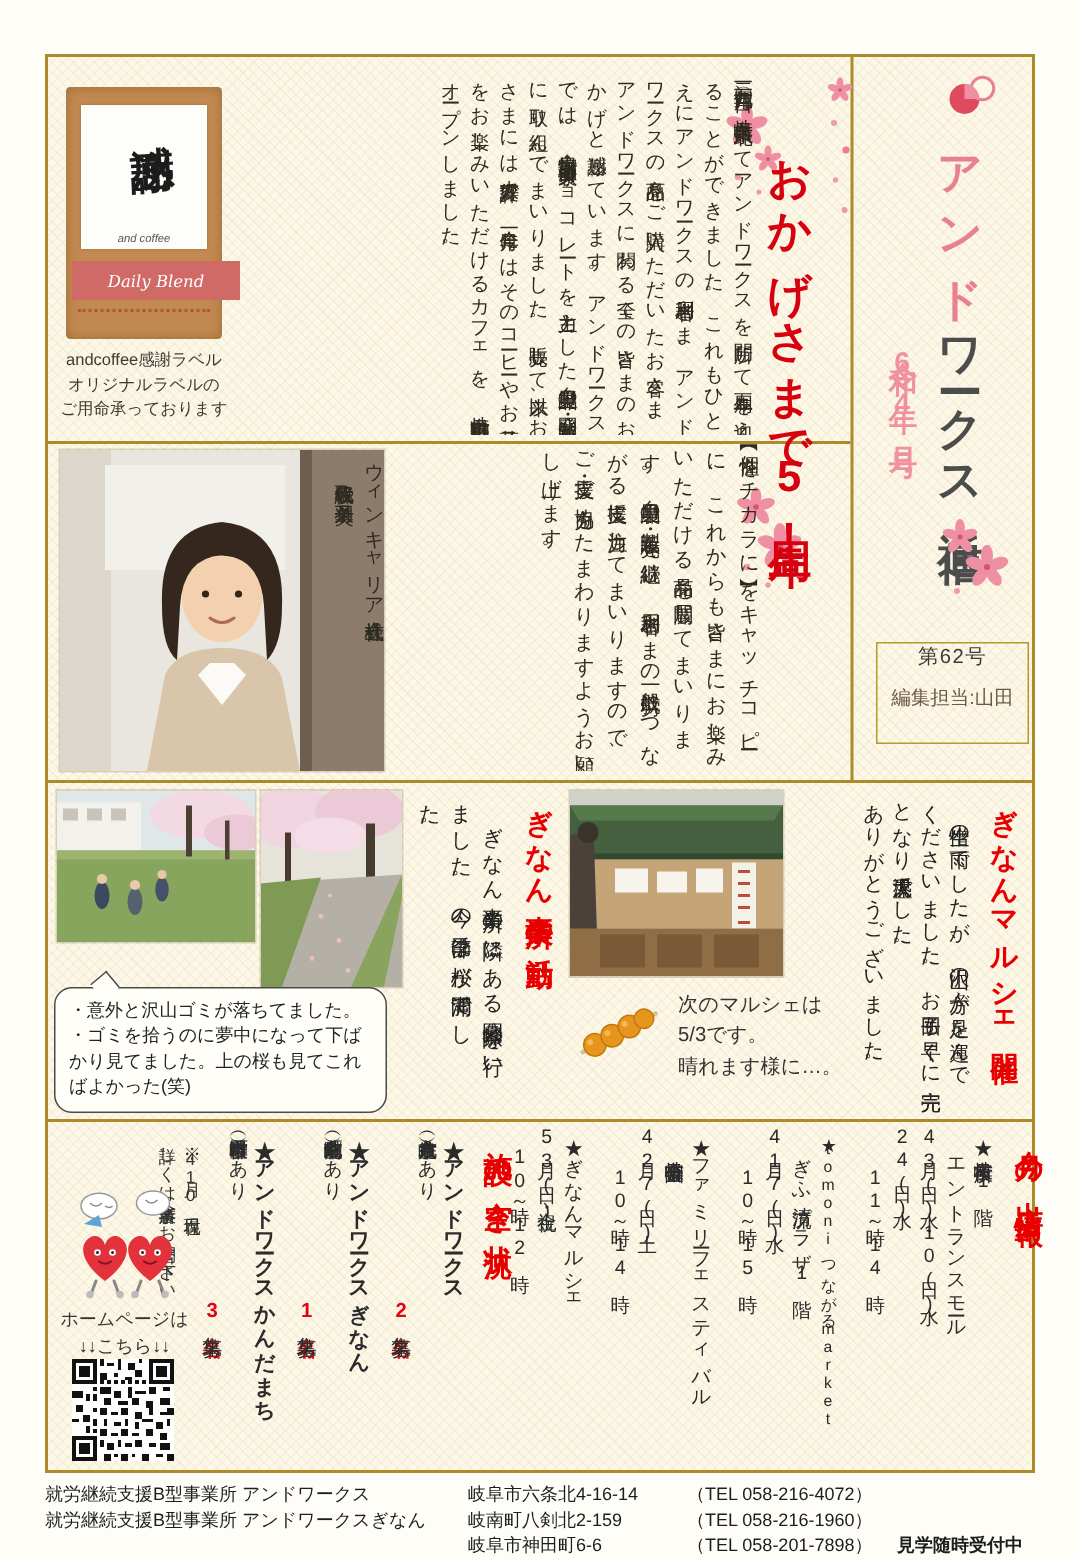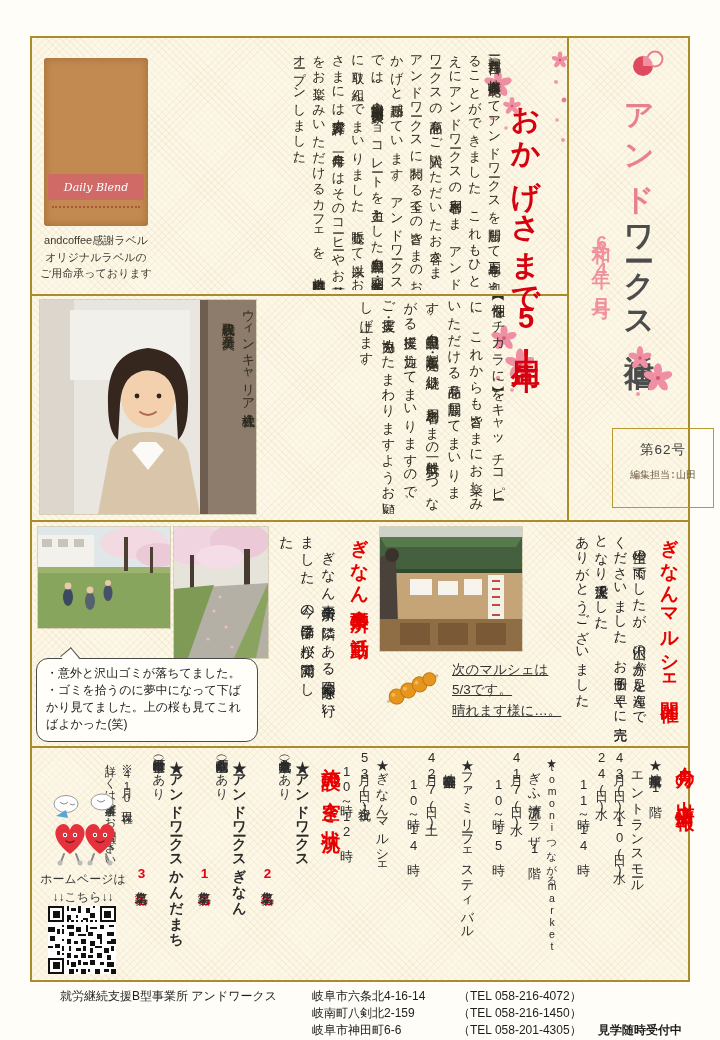--- a/index.html
+++ b/index.html
@@ -14,65 +14,65 @@
                      repeating-linear-gradient(-45deg,rgba(214,193,146,.13) 0 1px,transparent 1px 5px);}
   .vline{left:567px;top:36px;height:484px;width:0;border-left:2px solid #ab8c2b;}
   .hline{height:0;border-top:2px solid #ab8c2b;}
   .h1{top:294px;left:30px;width:537px;}
   .h2{top:520px;left:30px;width:658px;}
   .h3{top:746px;left:30px;width:658px;}
   
   .logo-title{left:618px;top:84px;height:350px;font-size:30px;letter-spacing:6px;font-weight:600;color:#4c4c4c;}
   .logo-title .accent{color:#e8808f;}
   .issue-date{left:588px;top:226px;height:200px;font-size:19px;letter-spacing:3px;color:#f0929e;font-weight:600;}
-  .issue-box{left:584px;top:428px;width:100px;height:66px;border:1.5px solid #b8992e;text-align:center;padding-top:12px;margin-left:28px;}
+  .issue-box{left:584px;top:428px;width:100px;height:66px;border:1.5px solid #b8992e;text-align:center;}
   .issue-no{font-size:13.5px;color:#3a3a3a;letter-spacing:1px;}
-  .issue-editor{font-size:10px;color:#6c5a46;margin-top:9px;font-family:Liberation Mono, monospace;}
+  .issue-editor{font-size:13px;color:#6c5a46;margin-top:9px;}
   
   .headline{left:506px;top:86px;height:330px;font-size:29px;font-weight:bold;color:#d7000f;letter-spacing:3px;}
   .lead{left:150px;top:46px;width:354px;height:244px;font-family:"DejaVu Serif",serif;font-size:13px;line-height:19.5px;letter-spacing:1px;color:#2d2a20;overflow:hidden;}
   .msg{left:272px;top:292px;width:238px;height:222px;font-family:"DejaVu Serif",serif;font-size:13.5px;line-height:22px;letter-spacing:1px;color:#2d2a20;overflow:hidden;}
   .sign{left:218px;top:300px;height:212px;font-family:"DejaVu Serif",serif;font-size:13px;line-height:20px;color:#2d2a20;}
   
   .coffee{left:44px;top:58px;width:104px;height:168px;background:#c28a50;border-radius:3px;box-shadow:inset 0 0 8px rgba(90,50,10,.35);}
   .coffee .label{position:absolute;left:10px;top:12px;width:84px;height:96px;background:#fdfdfa;box-shadow:0 0 2px rgba(0,0,0,.2);}
   .coffee .kansha{position:absolute;left:26px;top:4px;writing-mode:vertical-rl;font-family:"DejaVu Serif",serif;font-weight:bold;font-size:29px;color:#1c1c1c;transform:rotate(-3deg);letter-spacing:2px;}
   .coffee .script{position:absolute;left:0;bottom:3px;width:100%;text-align:center;font-style:italic;font-size:7.5px;color:#555;}
-  .coffee .band{position:absolute;left:4px;top:116px;width:96px;height:26px;background:#cf6a66;display:flex;align-items:center;justify-content:center;}
+  .coffee .band{position:absolute;left:4px;top:116px;width:112px;height:26px;background:#cf6a66;display:flex;align-items:center;justify-content:center;}
   .coffee .band span{font-style:italic;font-size:11px;color:#fff;font-family:"DejaVu Serif",serif;}
   .coffee .fineprint{position:absolute;left:8px;top:148px;width:88px;border-top:2px dotted rgba(160,40,40,.55);}
   .caption{left:30px;top:232px;width:132px;font-size:11px;line-height:1.5;text-align:center;color:#3c3a32;}
   
   .photo{overflow:hidden;box-shadow:0 0 0 1px rgba(120,100,60,.25);}
   
   .act-block{left:276px;top:526px;height:192px;}
   .sec-title{font-size:18.5px;font-weight:bold;color:#e80000;letter-spacing:2px;padding-left:8px;}
   .act-body{font-size:14px;line-height:21px;letter-spacing:1.5px;color:#222;}
   .marche-block{left:528px;top:526px;width:154px;height:206px;}
   .marche-body{font-size:13.5px;line-height:19px;letter-spacing:.5px;color:#222;}
   .bubble{left:36px;top:658px;width:222px;height:84px;background:#fffef9;border:1.5px solid #4a4a4a;border-radius:12px;padding:6px 9px;font-size:12px;line-height:1.42;color:#222;box-sizing:border-box;}
   .bubble::before{content:'';position:absolute;top:-9px;left:26px;width:13px;height:13px;background:#fffef9;border-left:1.5px solid #4a4a4a;border-top:1.5px solid #4a4a4a;transform:rotate(50deg);}
-  .next-note{left:452px;top:660px;font-size:13.5px;line-height:1.5;color:#333;text-decoration:underline;}
+  .next-note{left:452px;top:660px;font-size:13.5px;line-height:1.5;color:#333;}
   
   .store-title{left:672px;top:752px;height:200px;font-size:19px;font-weight:bold;color:#e80000;letter-spacing:4px;}
   .store-entries{left:356px;top:750px;width:308px;height:224px;display:flex;flex-direction:row-reverse;gap:13px;}
   .store-entry{writing-mode:vertical-rl;text-orientation:upright;height:100%;font-size:13px;line-height:18px;color:#2b2b2b;letter-spacing:.5px;}
   .store-entry:nth-child(2) > div:first-child{font-size:10.5px;letter-spacing:0;}
   .vac-title{left:318px;top:752px;height:200px;font-size:19px;font-weight:bold;color:#e80000;letter-spacing:4px;}
   .vac-entries{left:130px;top:750px;width:182px;height:228px;display:flex;flex-direction:row-reverse;gap:9px;}
   .vac-entry{writing-mode:vertical-rl;text-orientation:upright;height:100%;color:#2b2b2b;}
   .vac-name{font-size:14px;font-weight:bold;line-height:19px;}
   .vac-detail{font-size:12.5px;line-height:17px;}
   .vac-count{font-size:13.5px;line-height:18px;padding-top:116px;}
   .vac-count .red{color:#e60012;font-weight:bold;}
   .note{left:102px;top:756px;height:222px;font-size:11.5px;line-height:16.5px;color:#333;}
   .homepage{left:30px;top:870px;width:106px;text-align:center;font-size:12px;line-height:1.5;color:#333;}
   
   .footer-row{left:0;width:720px;height:17px;font-size:12px;color:#1d1d1d;}
-  .f-org{position:absolute;left:30px;margin-left:30px;}
+  .f-org{position:absolute;left:30px;}
   .f-addr{position:absolute;left:312px;}
   .f-tel{position:absolute;left:458px;text-align:right;}
   .f-visit{position:absolute;left:598px;font-weight:bold;font-family:Liberation Serif, serif;}
 </style>
 </head>
 <body>
 
 <svg width="0" height="0" style="position:absolute" aria-hidden="true">
   <defs>
     <g id="sakura">
@@ -128,20 +128,24 @@
 <svg class="abs" style="left:626px;top:344px" width="48" height="64" viewBox="0 0 48 64">
   <use href="#sakura" transform="translate(14,14) scale(1.05)"></use>
   <use href="#sakura" transform="translate(32,34) scale(1.3)"></use>
   <circle cx="12" cy="50" r="2" fill="#ee9aae"></circle>
 </svg>
 
 <div class="abs v up headline">おかげさまで5周年!</div>
 <div class="abs v lead">二〇一九年四月一日、岐阜市六条北にてアンドワークスを開所して五周年を迎えることができました。これもひとえにアンドワークスの利用者さま、アンドワークスの商品をご購入いただいたお客さま、アンドワークスに関わる全ての皆さまのおかげと感謝しています。アンドワークスでは、自家焙煎珈琲・自家製チョコレートを主力とした自主製品の開発・製造・販売に取り組んでまいりました。販売して以来、お客さまには大変好評で、今年一月にはそのコーヒーやお菓子をお楽しみいただけるカフェを、岐阜市神田町にオープンしました。</div>
 
 <div class="abs coffee">
+  <div class="label">
+    <div class="kansha">感謝</div>
+    <div class="script">and coffee</div>
+  </div>
   <div class="band">
       <span>Daily Blend</span>
     </div>
   <div class="fineprint"></div>
 </div>
 <div class="abs pre caption">andcoffee感謝ラベル
 オリジナルラベルの
 ご用命承っております</div>
 
 <svg class="abs photo" style="left:40px;top:300px" width="216" height="214" viewBox="0 0 216 214">
@@ -408,20 +412,21 @@
       <rect x="27" y="27" width="2" height="2"></rect>
   </g>
 </svg>
 
 <div class="abs footer-row" style="top:988px">
   <span class="f-org">就労継続支援B型事業所 アンドワークス</span>
   <span class="f-addr">岐阜市六条北4-16-14</span>
   <span class="f-tel">（TEL 058-216-4072）</span>
 </div>
 <div class="abs footer-row" style="top:1005px">
+  <span class="f-org">就労継続支援B型事業所 アンドワークスぎなん</span>
   <span class="f-addr">岐南町八剣北2-159</span>
-  <span class="f-tel">（TEL 058-216-1450）</span>
+  <span class="f-tel">（TEL 058-216-1960）</span>
 </div>
 <div class="abs footer-row" style="top:1022px">
   <span class="f-addr">岐阜市神田町6-6</span>
-  <span class="f-tel">（TEL 058-201-4305）</span>
+  <span class="f-tel">（TEL 058-201-7898）</span>
   <span class="f-visit">見学随時受付中</span>
 </div>
 
 </body></html>

